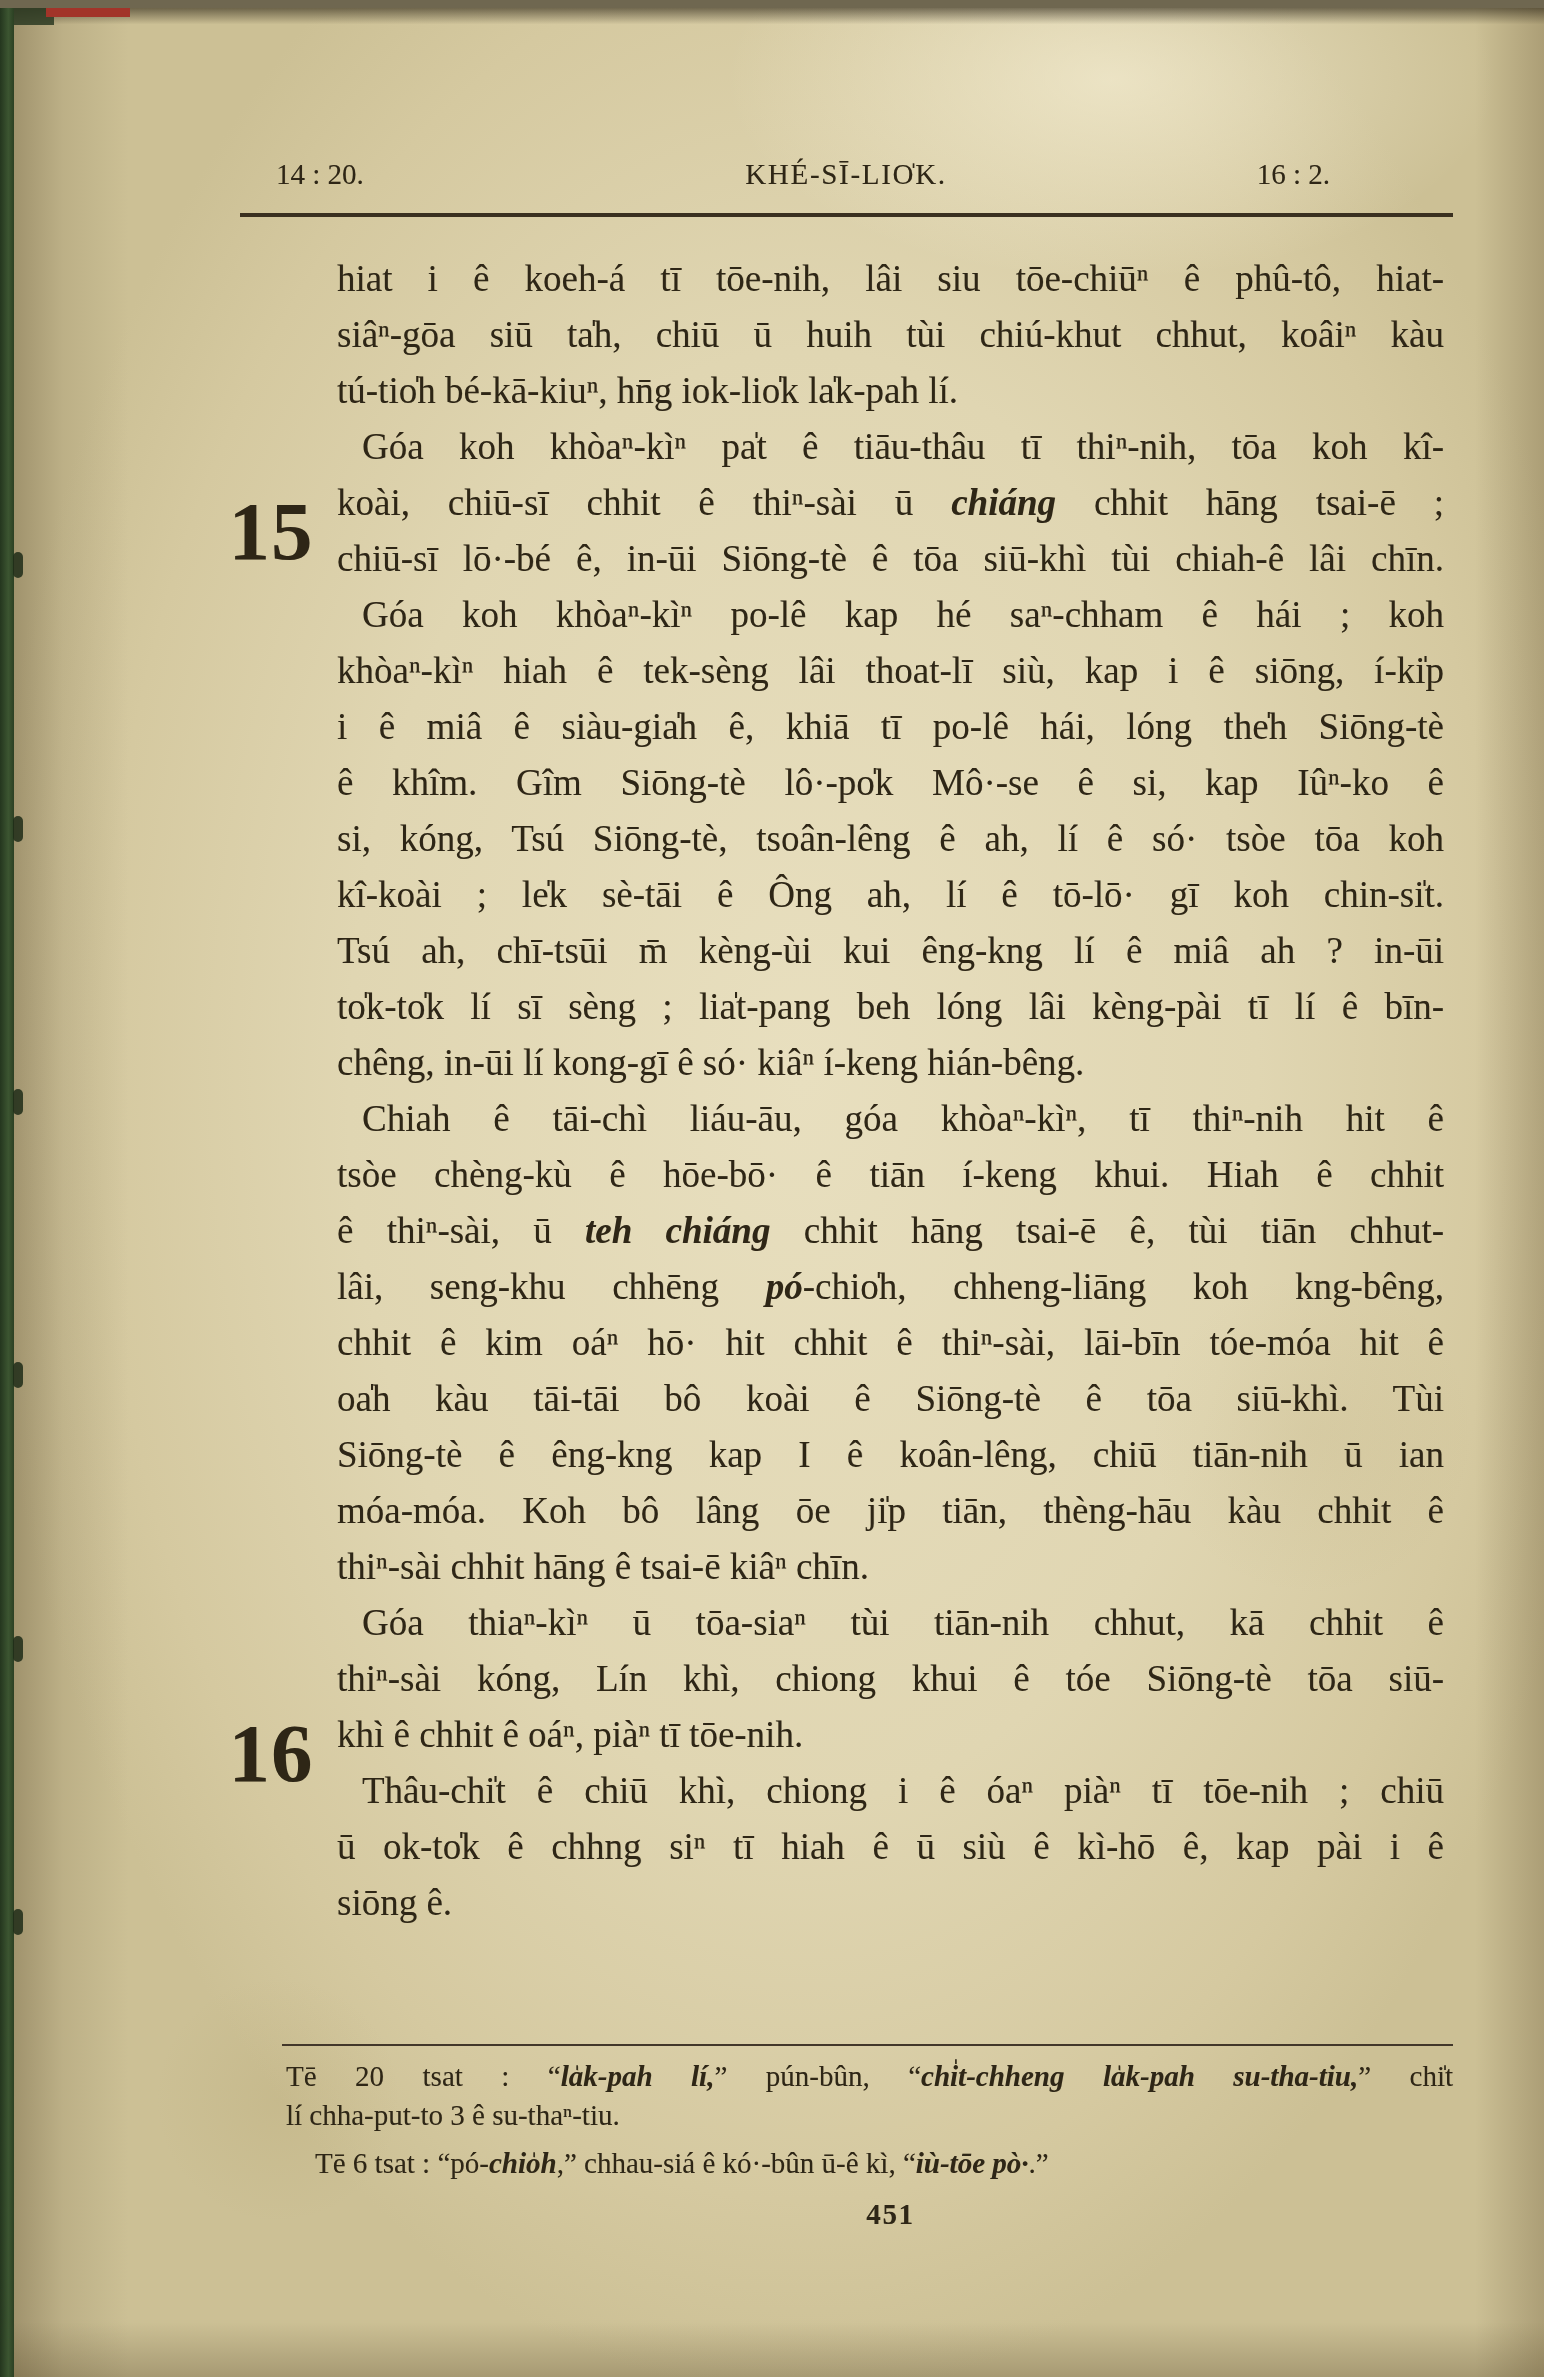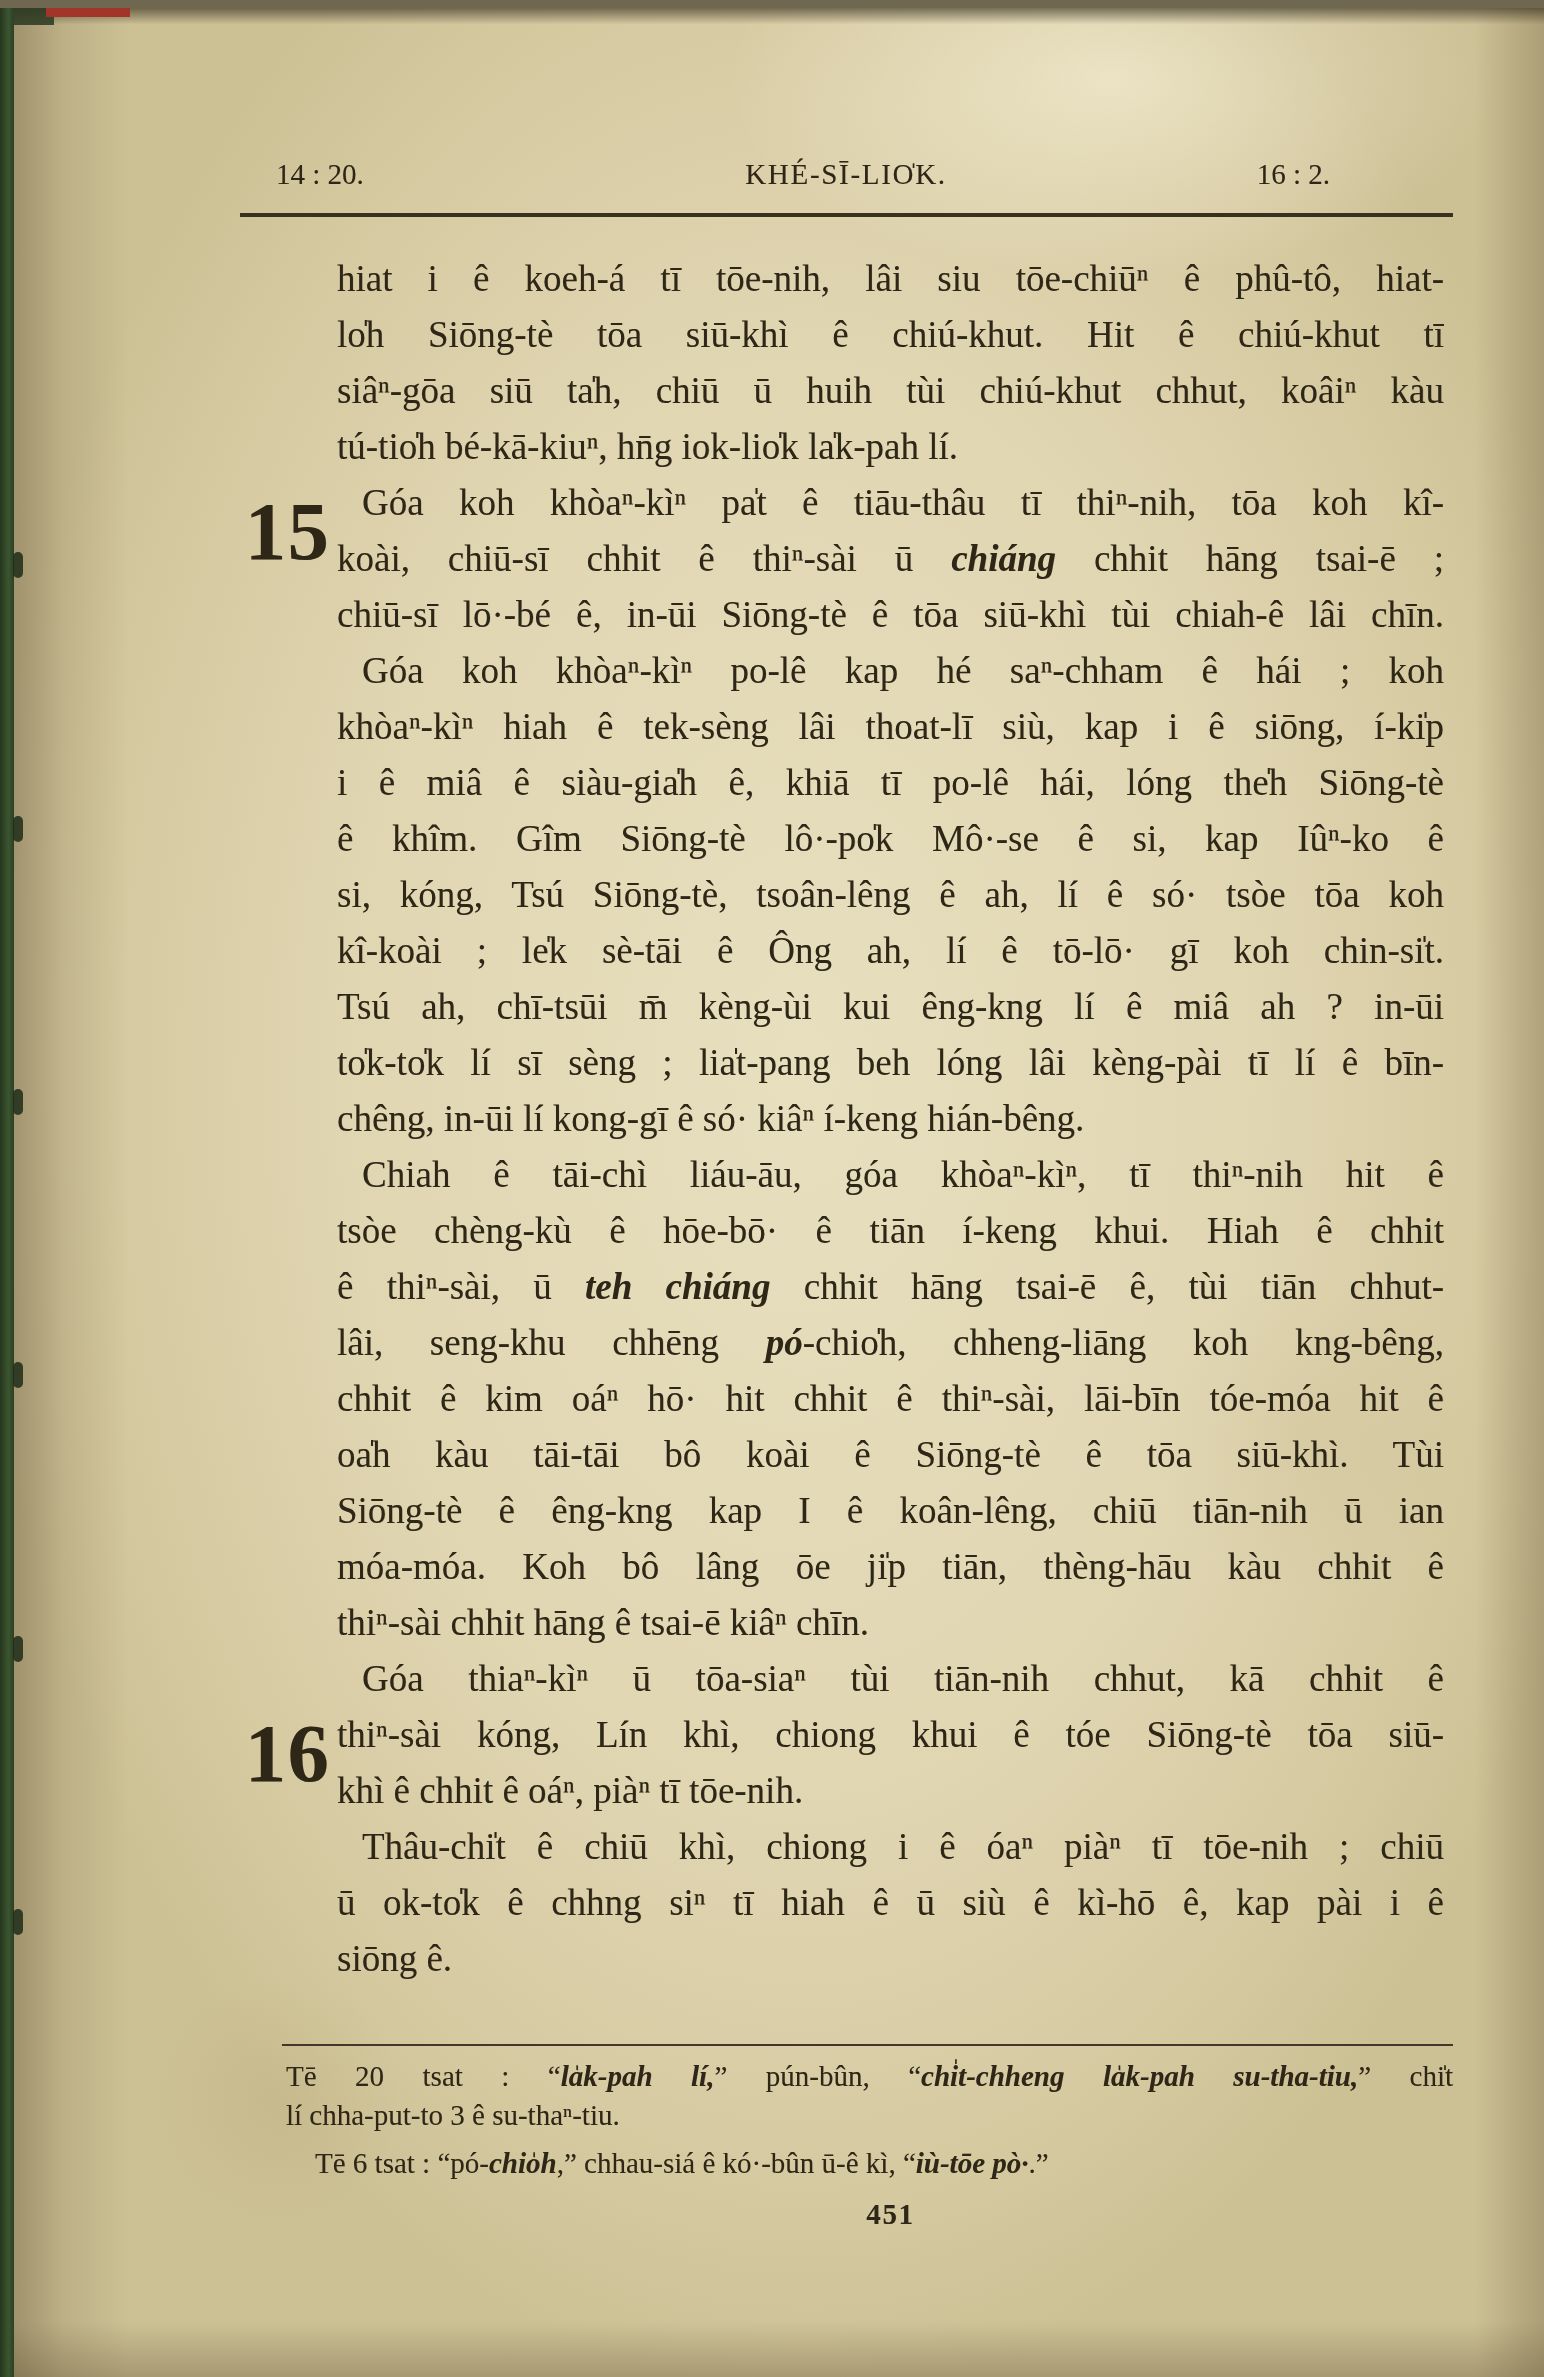--- a/index.html
+++ b/index.html
@@ -34,21 +34,21 @@
   .header .ref-right{position:absolute;right:120px;top:0;}
   .header .title{position:absolute;left:0;right:0;top:0;text-align:center;letter-spacing:1.7px;}
   .header-rule{position:absolute;top:205px;left:240px;width:1213px;height:4.4px;background:#3a3020;}
 
   
   .text-body{position:absolute;top:243px;left:337px;width:1107px;}
   .line{position:relative;height:56px;line-height:56px;font-size:37px;
         text-align:justify;text-align-last:justify;overflow:hidden;}
   .line.short{text-align:left;text-align-last:left;}
   .line.indent{padding-left:25px;}
-  .chnum{position:absolute;left:-125px;width:118px;text-align:right;
+  .chnum{position:absolute;left:-125px;width:118px;text-align:center;
          font-size:83px;font-weight:700;line-height:88px;letter-spacing:1.1px;}
   .ch15{top:236px;}
   .ch16{top:1458px;}
   .it{font-style:italic;font-weight:bold;}
 
   
   .fn-rule{position:absolute;top:2036px;left:282px;width:1171px;height:2.2px;background:#42372a;}
   .footnotes{position:absolute;top:2049px;left:286px;width:1167px;font-size:29px;line-height:39px;}
   .fn-line{text-align:left;}
   .fn-line.just{text-align:justify;text-align-last:justify;}
@@ -77,21 +77,20 @@
     <span class="title">KHÉ-SĪ-LIO̍K.</span>
     <span class="ref-right">16 : 2.</span>
   </div>
   <div class="header-rule"></div>
 
   <div class="text-body">
     <div class="chnum ch15">15</div>
     <div class="chnum ch16">16</div>
 
     <div class="line"><span>hiat i ê koeh-á tī tōe-nih, lâi siu tōe-chiūⁿ ê phû-tô, hiat-</span></div>
-    <div class="line"><span>lo̍h Siōng-tè tōa siū-khì ê chiú-khut.  Hit ê chiú-khut tī</span></div>
     <div class="line"><span>siâⁿ-gōa siū ta̍h, chiū ū huih tùi chiú-khut chhut, koâiⁿ kàu</span></div>
     <div class="line short"><span>tú-tio̍h bé-kā-kiuⁿ, hn̄g iok-lio̍k la̍k-pah lí.</span></div>
     <div class="line indent"><span>Góa koh khòaⁿ-kìⁿ pa̍t ê tiāu-thâu tī thiⁿ-nih, tōa koh kî-</span></div>
     <div class="line"><span>koài, chiū-sī chhit ê thiⁿ-sài ū </span><span class="it">chiáng</span><span> chhit hāng tsai-ē ;</span></div>
     <div class="line"><span>chiū-sī lō·-bé ê, in-ūi Siōng-tè ê tōa siū-khì tùi chiah-ê lâi chīn.</span></div>
     <div class="line indent"><span>Góa koh khòaⁿ-kìⁿ po-lê kap hé saⁿ-chham ê hái ; koh</span></div>
     <div class="line"><span>khòaⁿ-kìⁿ hiah ê tek-sèng lâi thoat-lī siù, kap i ê siōng, í-ki̍p</span></div>
     <div class="line"><span>i ê miâ ê siàu-gia̍h ê, khiā tī po-lê hái, lóng the̍h Siōng-tè</span></div>
     <div class="line"><span>ê khîm.  Gîm Siōng-tè lô·-po̍k Mô·-se ê si, kap Iûⁿ-ko ê</span></div>
     <div class="line"><span>si, kóng, Tsú Siōng-tè, tsoân-lêng ê ah, lí ê só· tsòe tōa koh</span></div>

